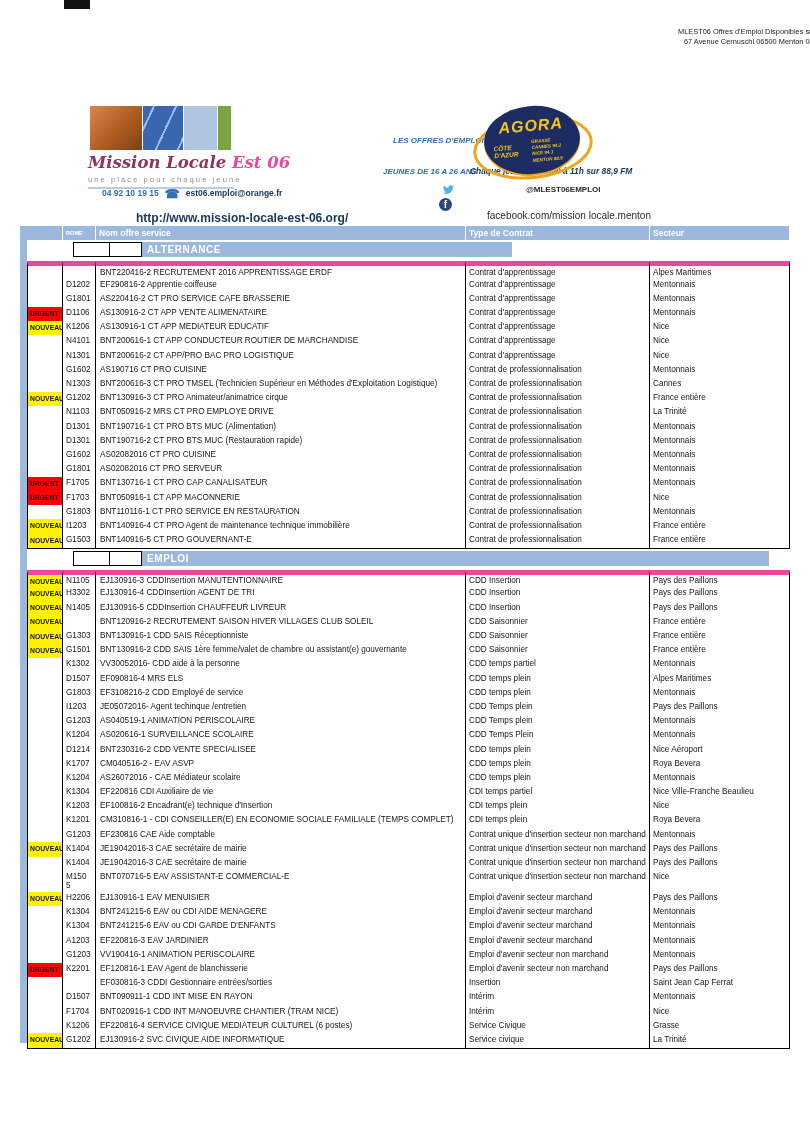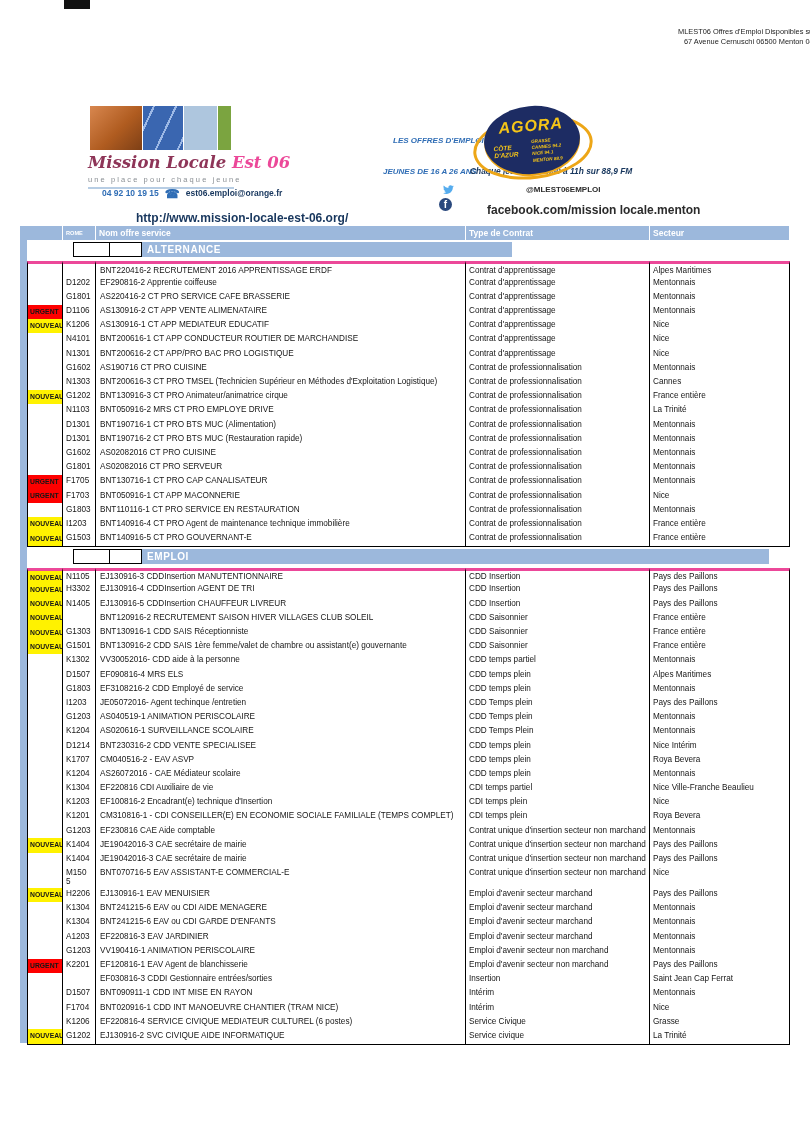--- a/index.html
+++ b/index.html
@@ -36,21 +36,21 @@
   .url{position:absolute;left:100px;top:211px;font-size:12px;font-weight:bold;color:#17365d;margin-left:36px;}
 
   
   .offres{position:absolute;left:393px;top:136px;font-size:8px;font-weight:bold;font-style:italic;color:#2f6db5;}
   .jeunes{position:absolute;left:383px;top:167px;font-size:8px;font-weight:bold;font-style:italic;color:#2f6db5;}
   .sched{position:absolute;left:470px;top:166px;font-size:8.4px;font-weight:bold;font-style:italic;color:#17365d;}
   .tw-ic{position:absolute;left:441px;top:181px;width:14px;height:12px;}
   .tw{position:absolute;left:482px;top:185px;font-size:8px;font-weight:bold;color:#2b2b2b;padding-left:44px;}
   .fb-ic{position:absolute;left:439px;top:198px;width:13px;height:13px;border-radius:50%;
     background:#29487d;color:#fff;font-size:10px;font-weight:bold;text-align:center;line-height:13px;}
-  .fb{position:absolute;left:487px;top:203px;font-size:12px;font-weight:bold;color:#2b2b2b;}
+  .fb{position:absolute;left:487px;top:210px;font-size:10px;font-weight:normal;color:#2b2b2b;}
 
   
   .agora{position:absolute;left:477px;top:105px;width:110px;height:78px;}
   .agora-ring{position:absolute;left:-4px;top:10px;width:114px;height:58px;
     border:3px solid #eda617;border-radius:50%;transform:rotate(-7deg);}
   .agora-oval{position:absolute;left:7px;top:1px;width:96px;height:68px;background:#1d2c63;
     border-radius:50%;transform:rotate(-5deg);box-shadow:0 2px 0 #eda617;}
   .agora-name{color:#f5c518;font-weight:bold;font-style:italic;font-size:16px;
     text-align:center;margin-top:11px;letter-spacing:1px;}
   .agora-cote{position:absolute;left:9px;top:36px;width:26px;color:#f5c518;font-size:6.5px;
@@ -83,21 +83,21 @@
     padding:1px 0 0 5px;letter-spacing:.6px;line-height:13px;}
   .bandlab-name{width:370px;}
   .bandlab-full{width:627px;}
 
   .data-row{min-height:15.2px;}
   .data-row + .data-row{margin-top:-1px;}
   .data-row .c{border-right:1px solid #000;border-bottom:1px solid #000;
     font-size:8.2px;line-height:1.06;padding:2.5px 3px 1px;color:#161616;background:#fff;}
   .data-row .sp{border:none;background:transparent;padding:0;}
   .data-row .tag{border-left:1px solid #000;font-size:6.8px;font-weight:bold;padding:3px 1px 1px 2px;}
-  .data-row.first .c{border-top:3px solid #ec4899;}
+  .data-row.first .c{border-top:5px solid #ec4899;}
   .data-row.first .sp{border:none;}
   .data-row .name{padding-left:4px;}
   .urgent{background:#fe0000 !important;color:#dfa000;}
   .nouveau{background:#fff200 !important;color:#f07f00;}
 </style>
 </head>
 <body>
 
 <div class="black-mark" data-interactable="false"></div>
 
@@ -427,21 +427,21 @@
       <div class="c name" data-interactable="false">AS020616-1 SURVEILLANCE SCOLAIRE</div>
       <div class="c type" data-interactable="false">CDD Temps Plein</div>
       <div class="c sector" data-interactable="false">Mentonnais</div>
     </div>
     <div class="trow data-row" data-interactable="false">
       <div class="c sp" data-interactable="false"></div>
       <div class="c tag" data-interactable="false"></div>
       <div class="c rome" data-interactable="false">D1214</div>
       <div class="c name" data-interactable="false">BNT230316-2 CDD VENTE SPECIALISEE</div>
       <div class="c type" data-interactable="false">CDD temps plein</div>
-      <div class="c sector" data-interactable="false">Nice Intérim</div>
+      <div class="c sector" data-interactable="false">Nice Aéroport</div>
     </div>
     <div class="trow data-row" data-interactable="false">
       <div class="c sp" data-interactable="false"></div>
       <div class="c tag" data-interactable="false"></div>
       <div class="c rome" data-interactable="false">K1707</div>
       <div class="c name" data-interactable="false">CM040516-2 - EAV ASVP</div>
       <div class="c type" data-interactable="false">CDD temps plein</div>
       <div class="c sector" data-interactable="false">Roya Bevera</div>
     </div>
     <div class="trow data-row" data-interactable="false">

